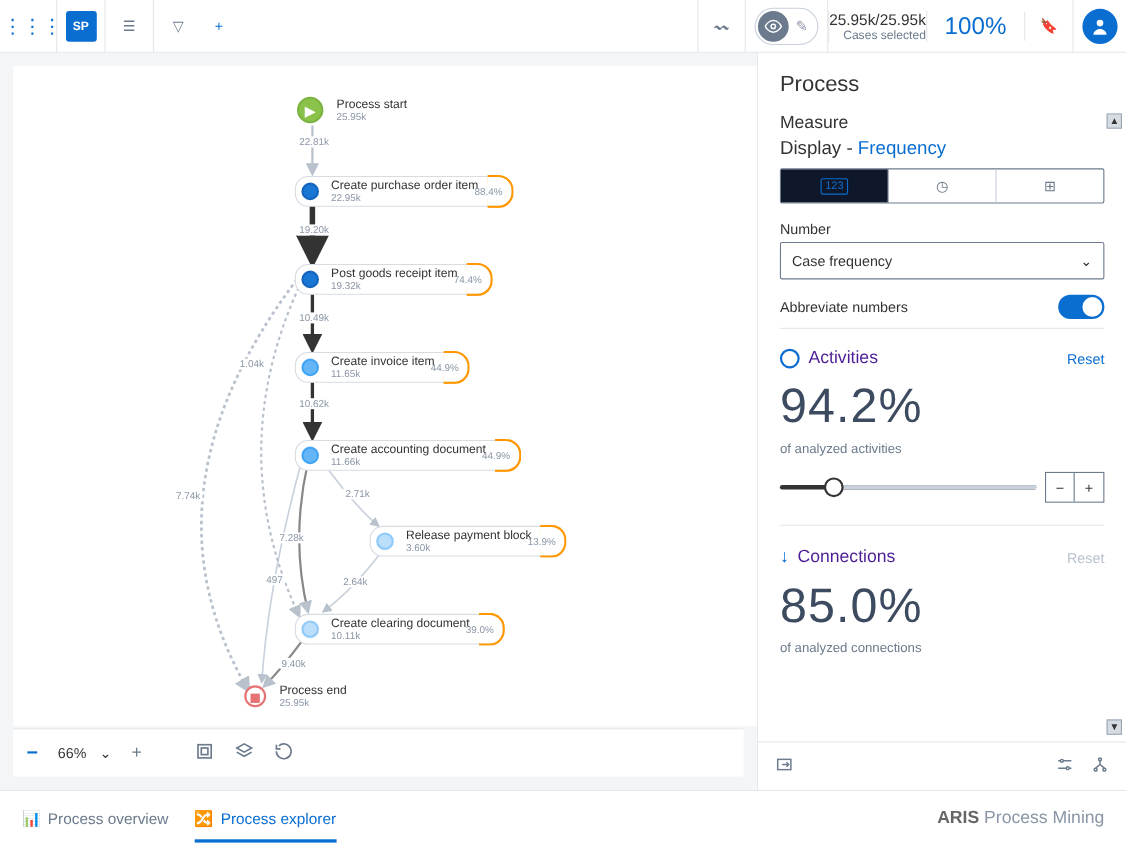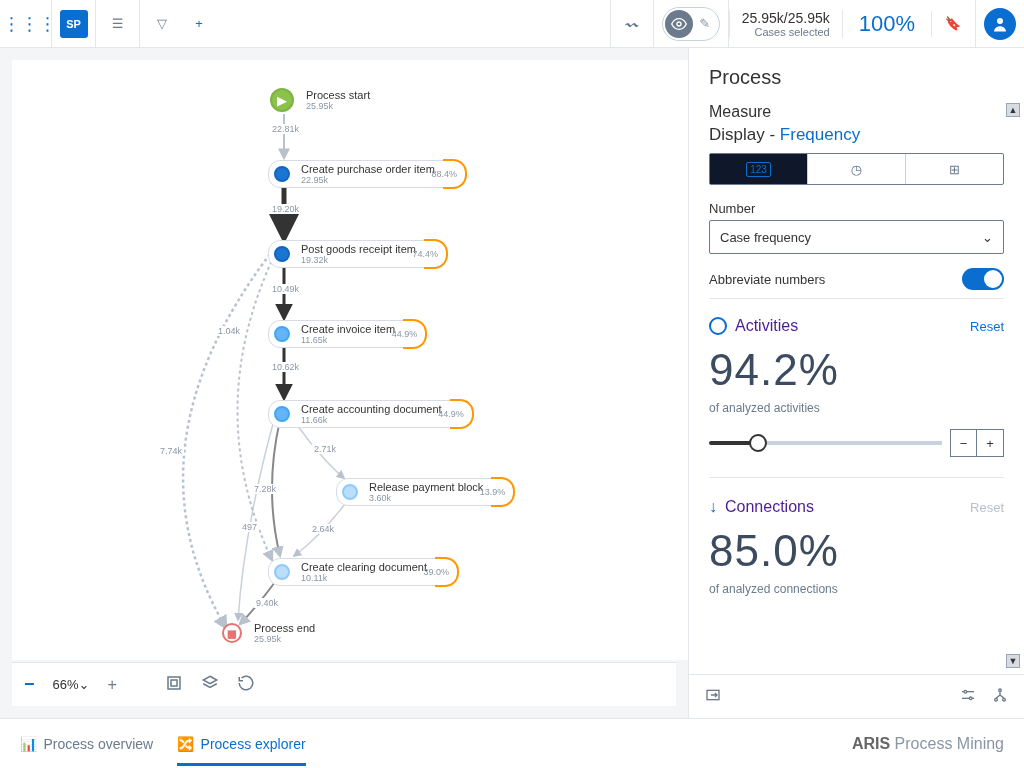--- a/index.html
+++ b/index.html
@@ -9,21 +9,21 @@
 .topbar { height: 48px; border-bottom: 1px solid #e3e6ea; display: flex; align-items: center; padding: 0 8px; gap: 4px; }
 .topbar-left { display: flex; align-items: center; gap: 0; }
 .topbar-right { margin-left: auto; display: flex; align-items: center; gap: 0; }
 .tb-btn { width: 44px; height: 48px; display: flex; align-items: center; justify-content: center; border-right: 1px solid #e3e6ea; cursor: pointer; color: #6b7a8c; }
 .tb-btn:last-child { border-right: none; }
 .sp-badge { width: 28px; height: 28px; background: #0a6ed1; color: #fff; display: flex; align-items: center; justify-content: center; font-size: 11px; font-weight: 600; border-radius: 3px; }
 .grid-icon { color: #0a6ed1; font-size: 18px; }
 .eye-toggle { display: flex; align-items: center; background: #fff; border: 1px solid #c9d1dc; border-radius: 20px; padding: 2px; }
 .eye-toggle .eye-on { background: #6b7a8c; color: #fff; border-radius: 50%; width: 28px; height: 28px; display: flex; align-items: center; justify-content: center; }
 .eye-toggle .eye-off { width: 24px; height: 24px; display: flex; align-items: center; justify-content: center; color: #8a96a6; }
-.cases-block { padding: 0 12px; text-align: right; border-right: 1px solid #e3e6ea; border-left: 1px solid #e3e6ea; }
+.cases-block { padding: 0 0; text-align: right; border-right: 1px solid #e3e6ea; border-left: 1px solid #e3e6ea; }
 .cases-numbers { font-size: 14px; color: #333; }
 .cases-label { font-size: 11px; color: #6b7a8c; }
 .pct { font-size: 22px; color: #0a6ed1; padding: 0 16px; border-right: 1px solid #e3e6ea; }
 .avatar { width: 32px; height: 32px; border-radius: 50%; background: #0a6ed1; color: #fff; display: flex; align-items: center; justify-content: center; margin-left: 8px; }
 
 
 .main { display: flex; height: 670px; }
 .canvas-wrap { flex: 1; background: #f3f5f7; padding: 12px 0 0 12px; position: relative; }
 .canvas { background: #fff; width: 676px; height: 600px; position: relative; }
 .canvas svg { position: absolute; top: 0; left: 0; }
@@ -42,21 +42,21 @@
 .node-sub { font-size: 9px; color: #8a96a6; }
 .node-pct { font-size: 9px; color: #8a96a6; position: absolute; right: 8px; top: 50%; transform: translateY(-50%); }
 .pct-arc { position: absolute; right: -2px; top: -2px; bottom: -2px; width: 24px; border: 2px solid #ff9800; border-left: none; border-top-right-radius: 14px; border-bottom-right-radius: 14px; }
 .node-nopill .node-info { margin-left: 8px; }
 
 .edge-label { position: absolute; font-size: 9px; color: #8a96a6; background: #fff; padding: 0 2px; }
 
 
 .canvas-bar { position: absolute; bottom: 12px; left: 12px; right: 12px; height: 44px; background: #fff; border-top: 1px solid #e3e6ea; display: flex; align-items: center; padding: 0 12px; gap: 18px; color: #6b7a8c; }
 .zoom-minus { color: #0a6ed1; font-weight: bold; font-size: 18px; }
-.zoom-pct { font-size: 13px; color: #333; display: flex; align-items: center; gap: 0; }
+.zoom-pct { font-size: 13px; color: #333; display: flex; align-items: center; gap: 12px; }
 .zoom-plus { color: #6b7a8c; font-size: 16px; }
 
 
 .panel { width: 367px; border-left: 1px solid #e3e6ea; display: flex; flex-direction: column; }
 .panel-header { padding: 18px 20px 14px; font-size: 20px; color: #333; }
 .panel-body { flex: 1; overflow: hidden; padding: 0 20px; position: relative; }
 .scroll-up, .scroll-down { position: absolute; right: 4px; width: 14px; height: 14px; background: #d7dce3; color: #333; font-size: 9px; display: flex; align-items: center; justify-content: center; border: 1px solid #9aa6b4; }
 .scroll-up { top: 0; }
 .scroll-down { bottom: 6px; }
 .section-title { font-size: 16px; color: #333; margin-bottom: 4px; }

